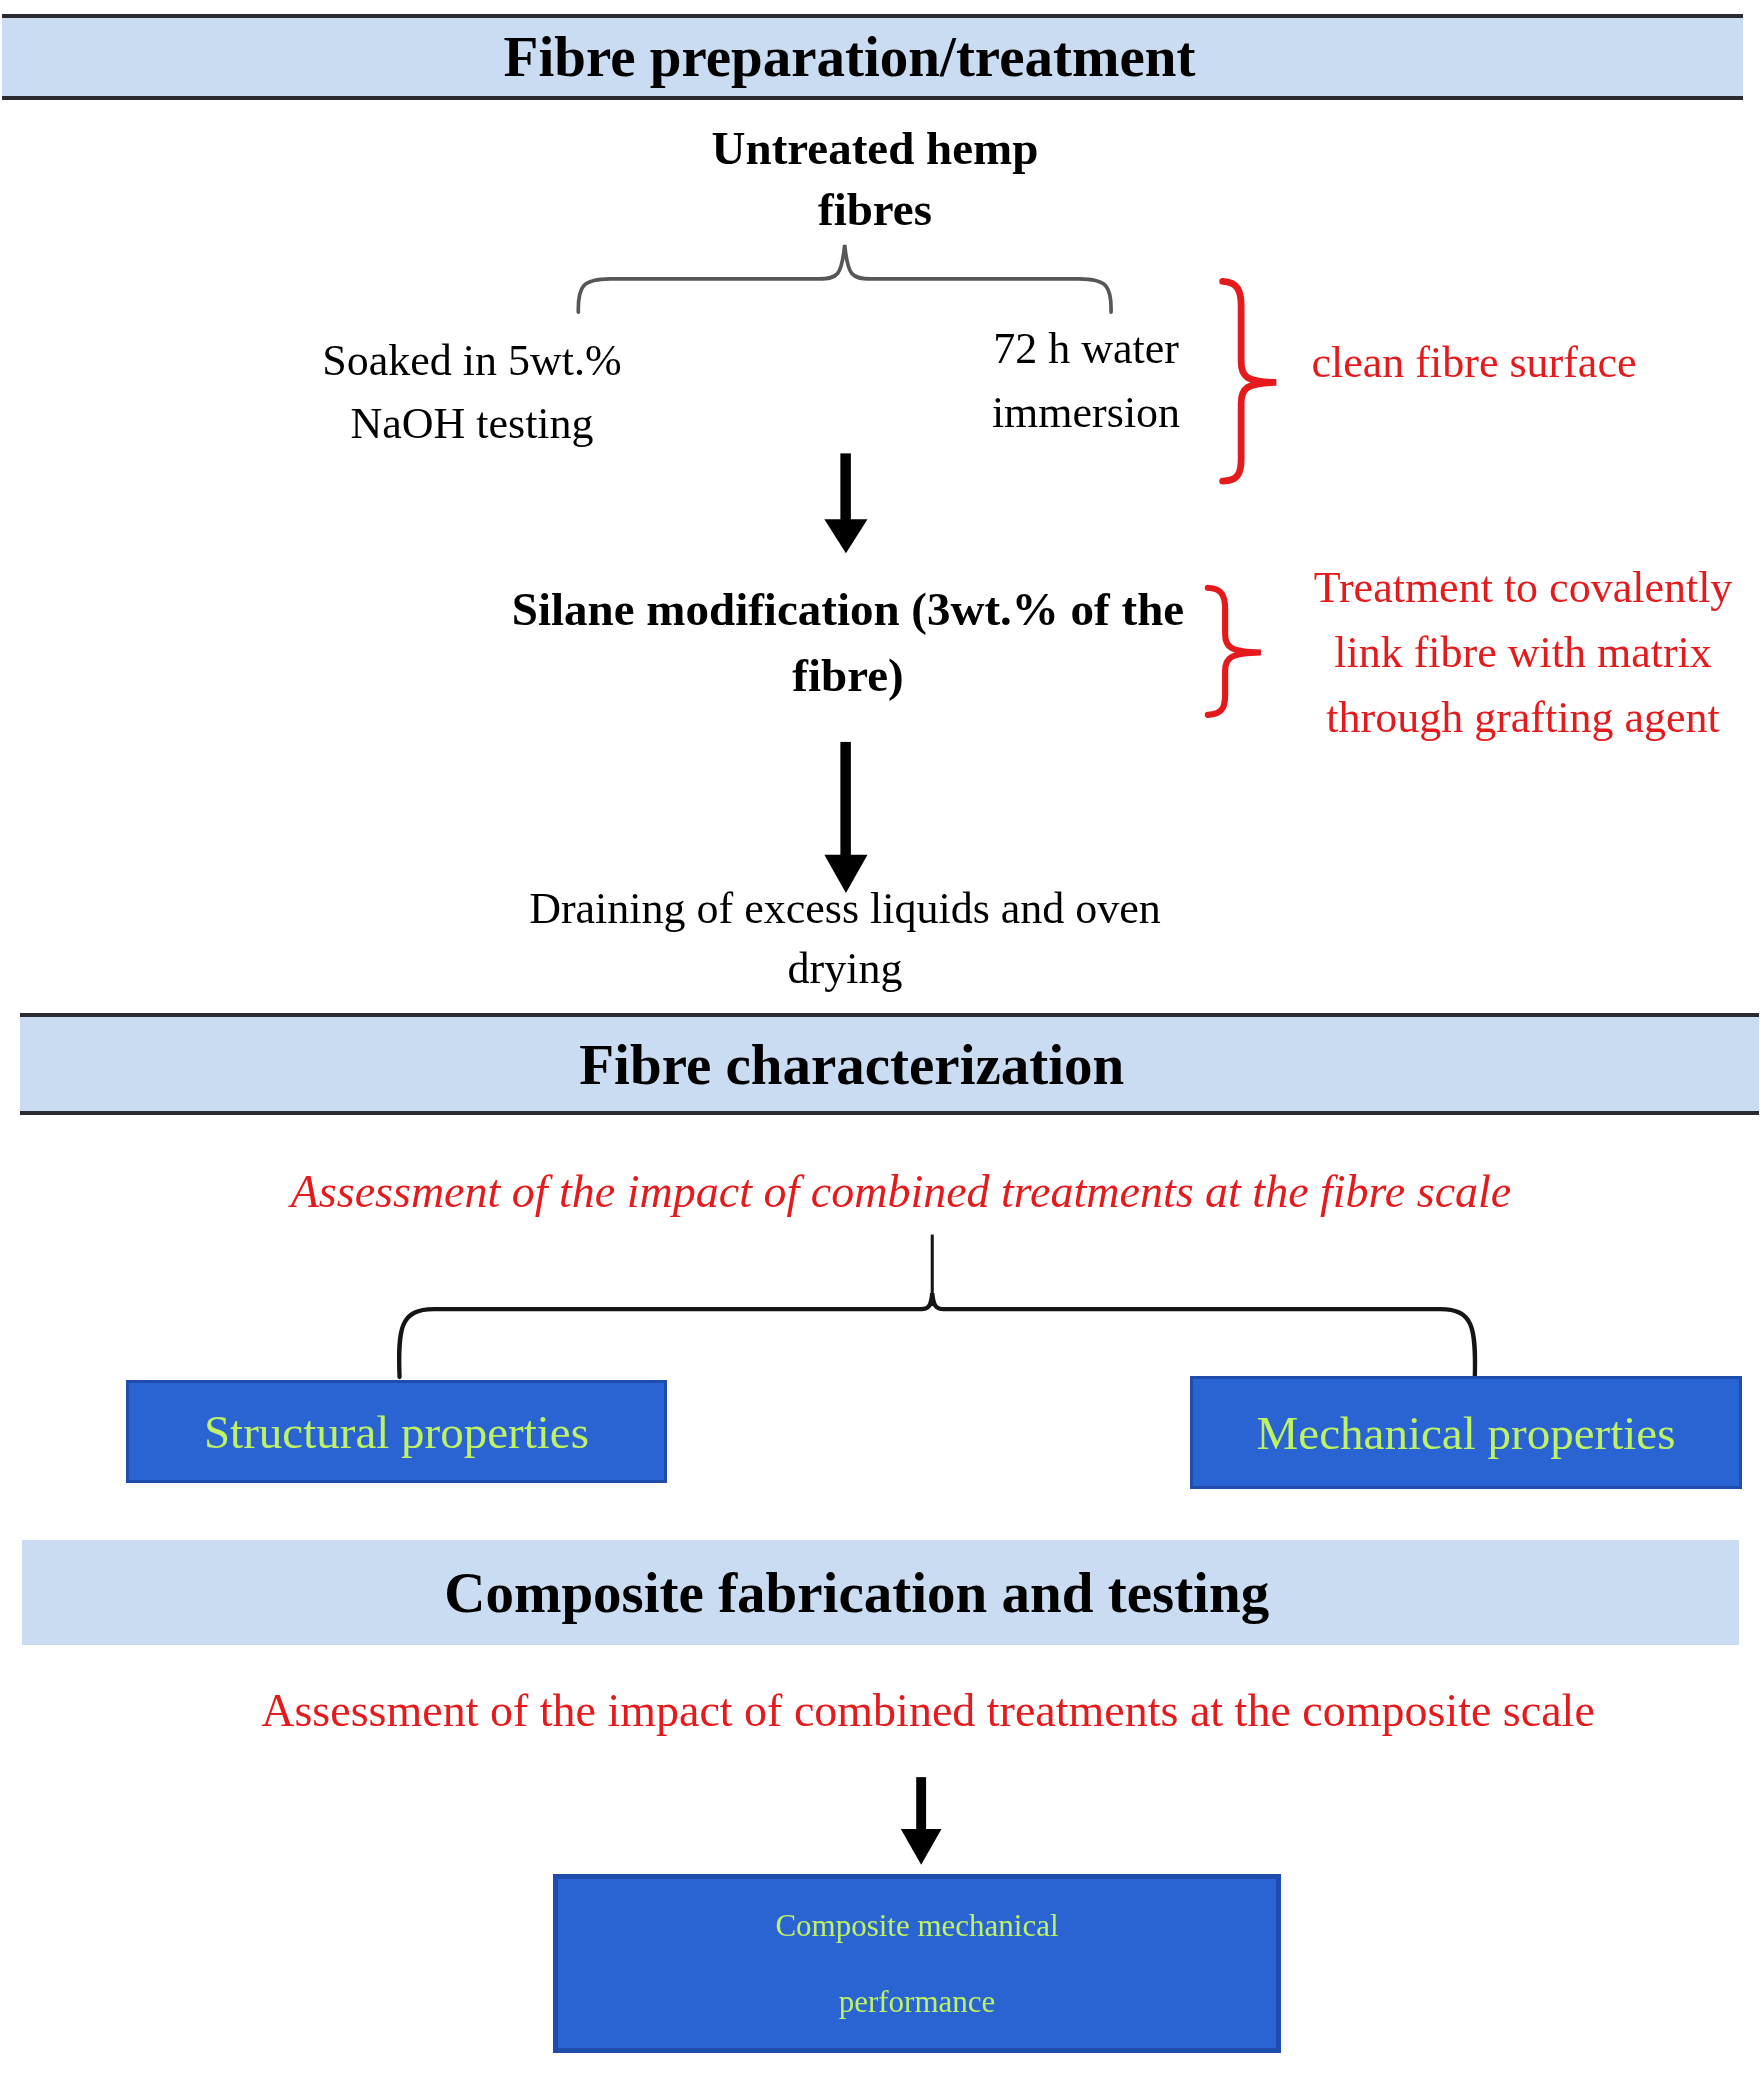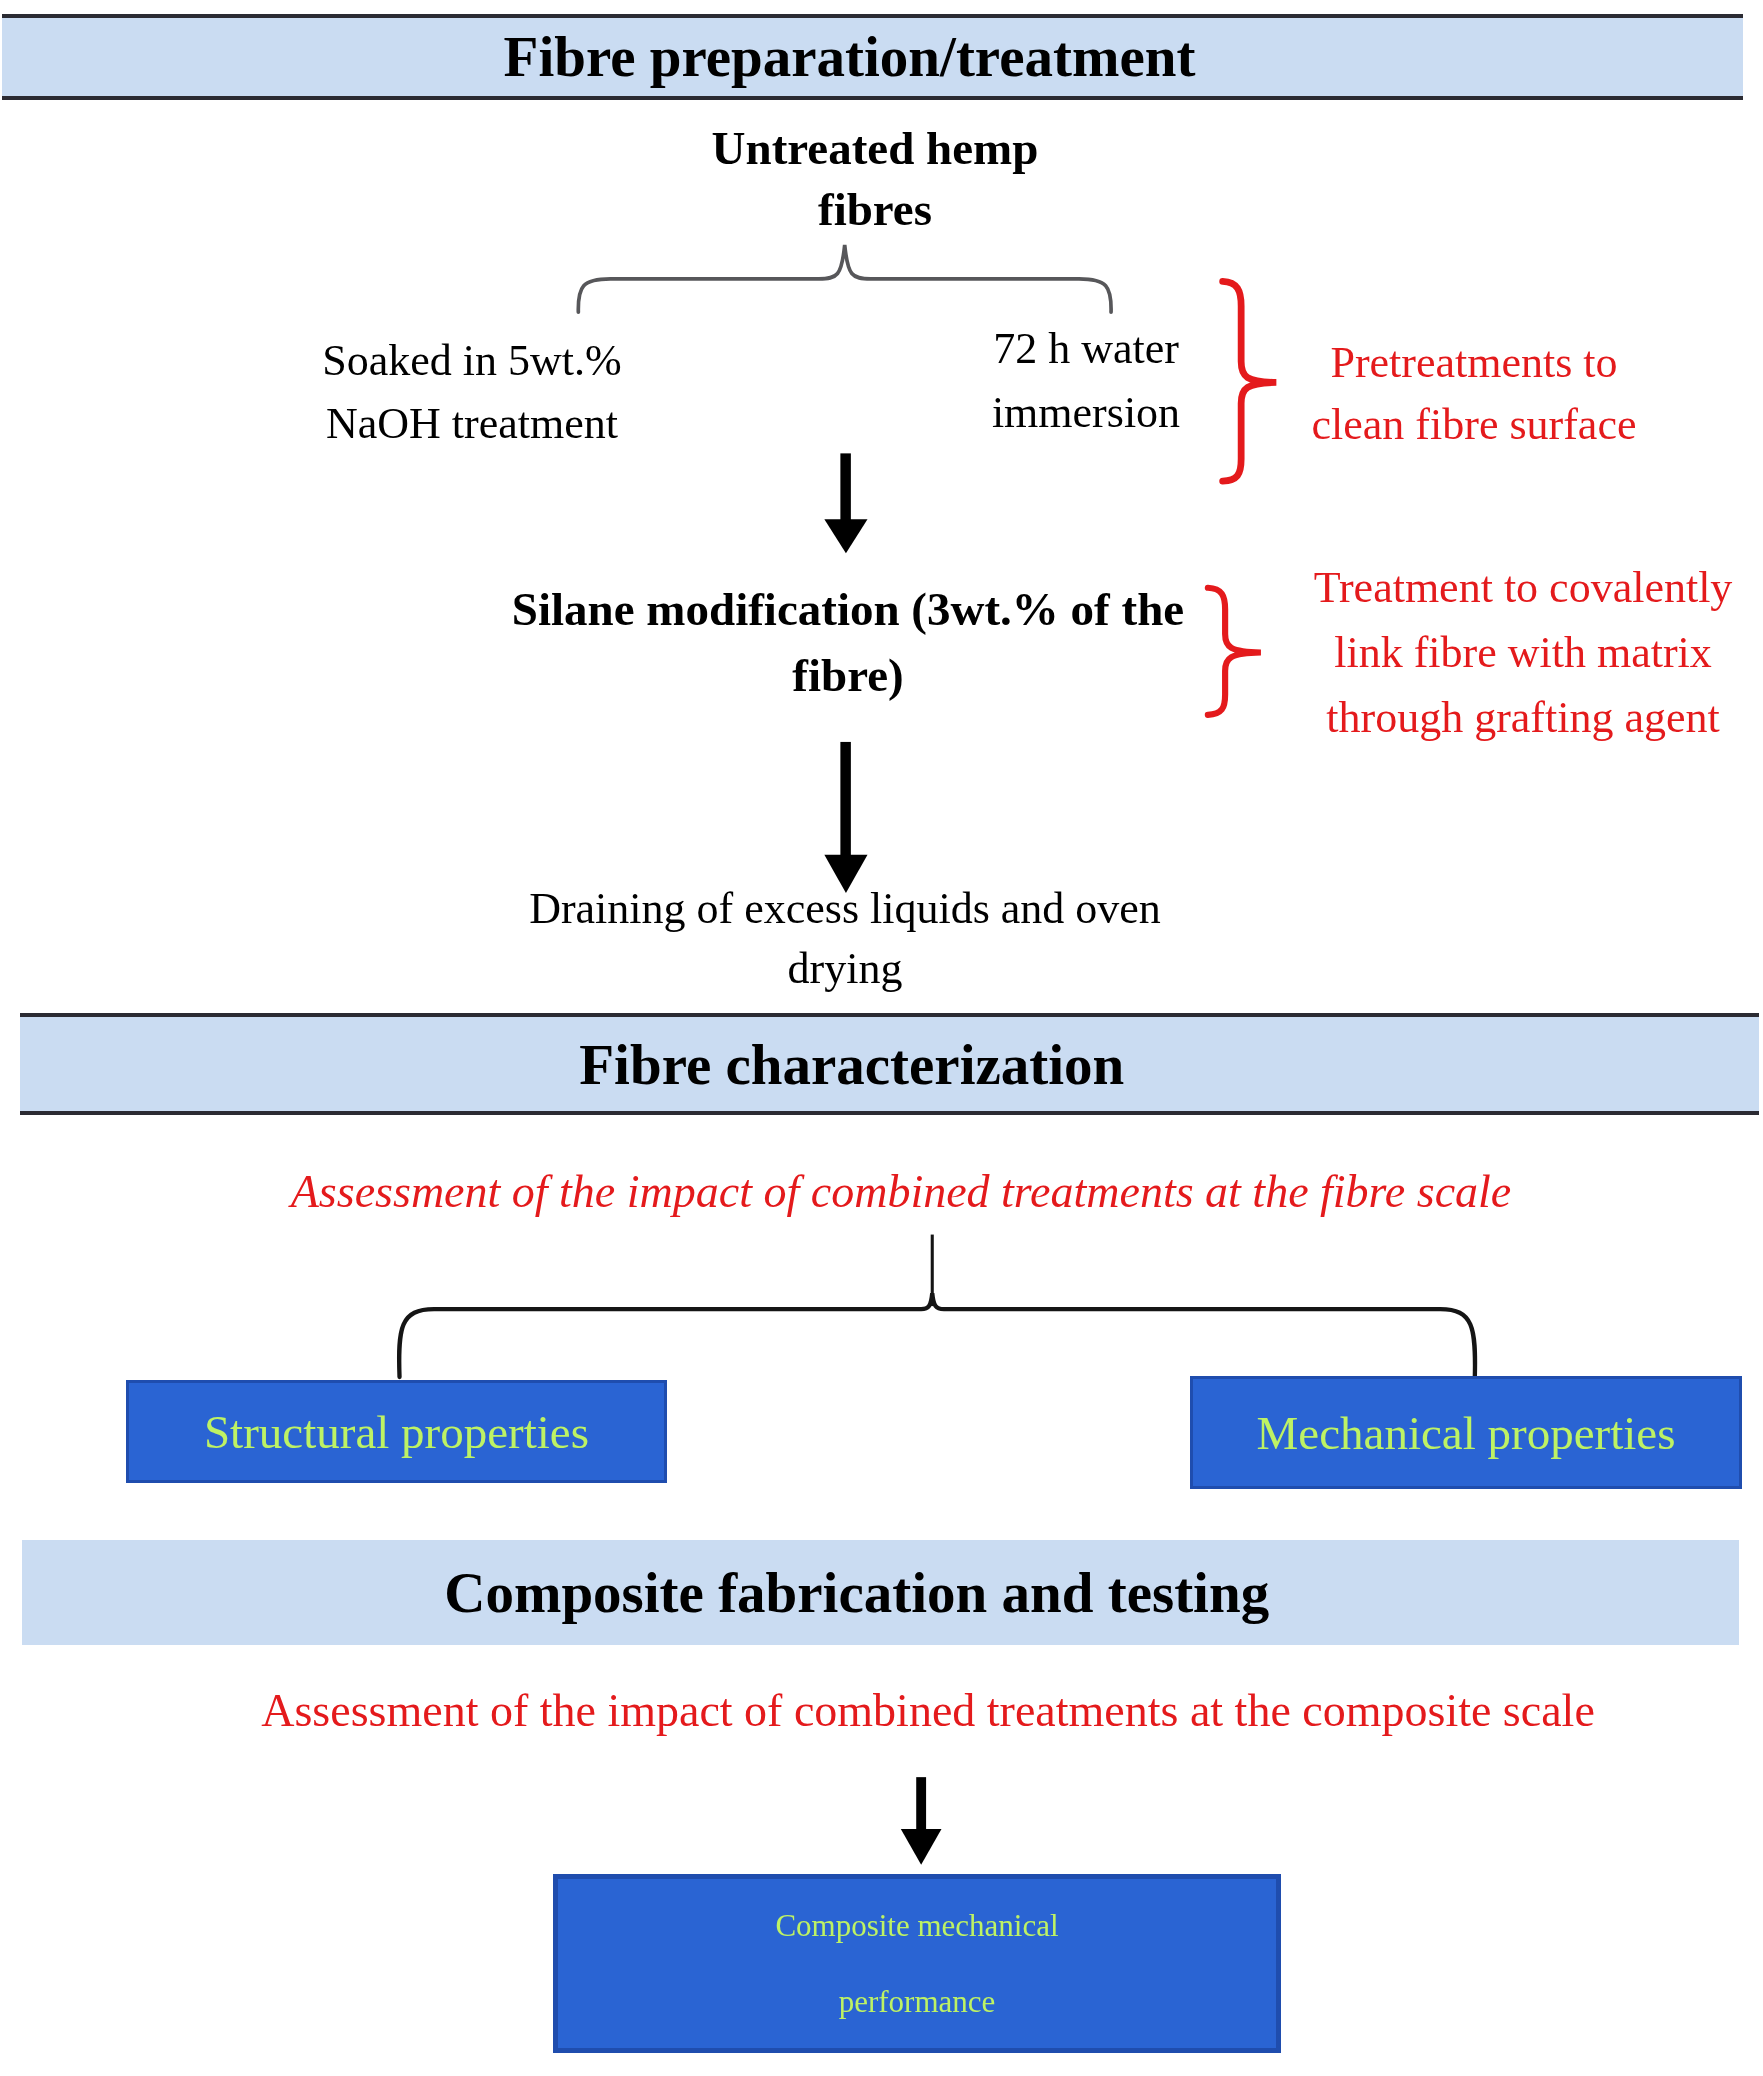--- a/index.html
+++ b/index.html
@@ -92,30 +92,29 @@
     </g>
   </svg>
 
   <div class="tblock black bold" id="untreated">
     <div>Untreated hemp</div>
     <div>fibres</div>
   </div>
 
   <div class="tblock black" id="naoh">
     <div>Soaked in 5wt.%</div>
-    <div>NaOH treatment</div>
+    <div>NaOH testing</div>
   </div>
 
   <div class="tblock black" id="water">
     <div>72 h water</div>
     <div>immersion</div>
   </div>
 
   <div class="tblock red" id="pretreat-note">
-    <div>Pretreatments to</div>
     <div>clean fibre surface</div>
   </div>
 
   <div class="tblock black bold" id="silane">
     <div>Silane modification (3wt.% of the</div>
     <div>fibre)</div>
   </div>
 
   <div class="tblock red" id="silane-note">
     <div>Treatment to covalently</div>

